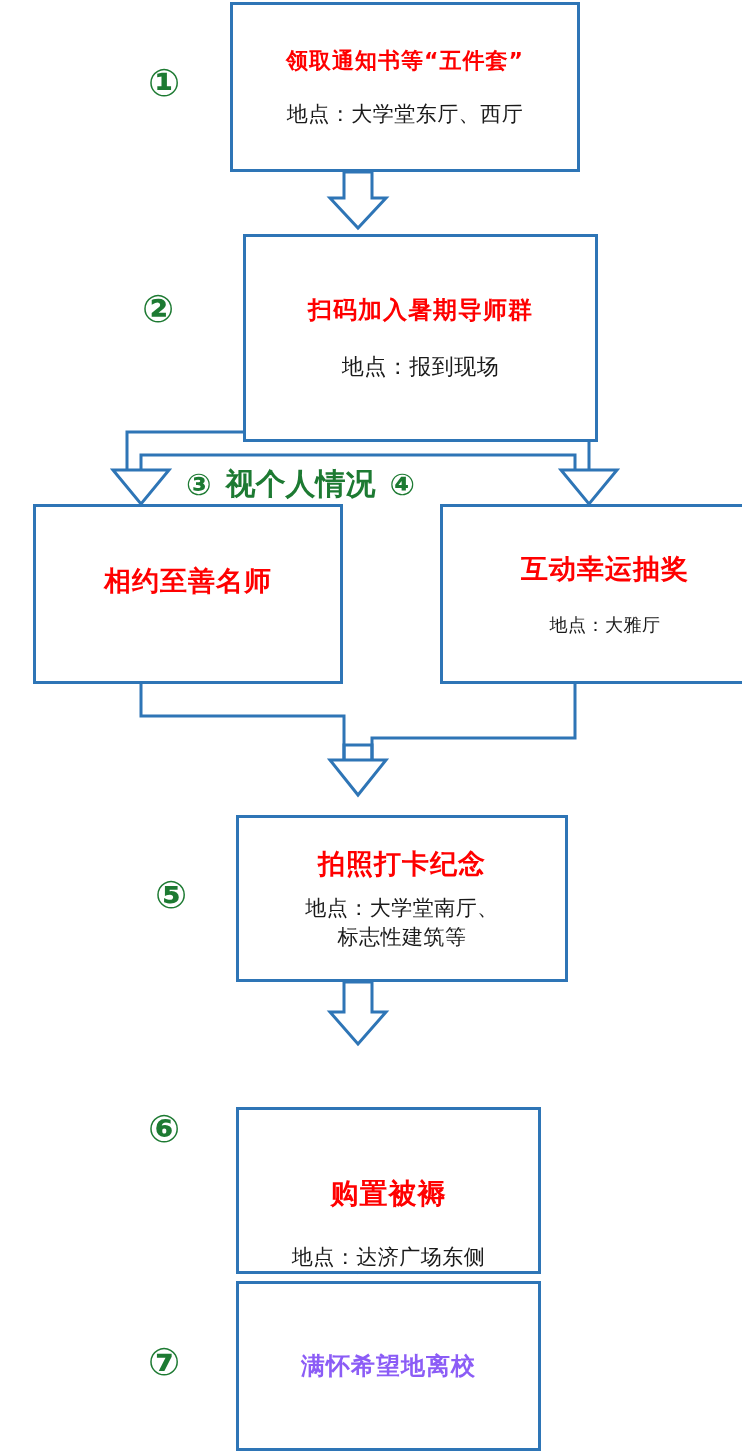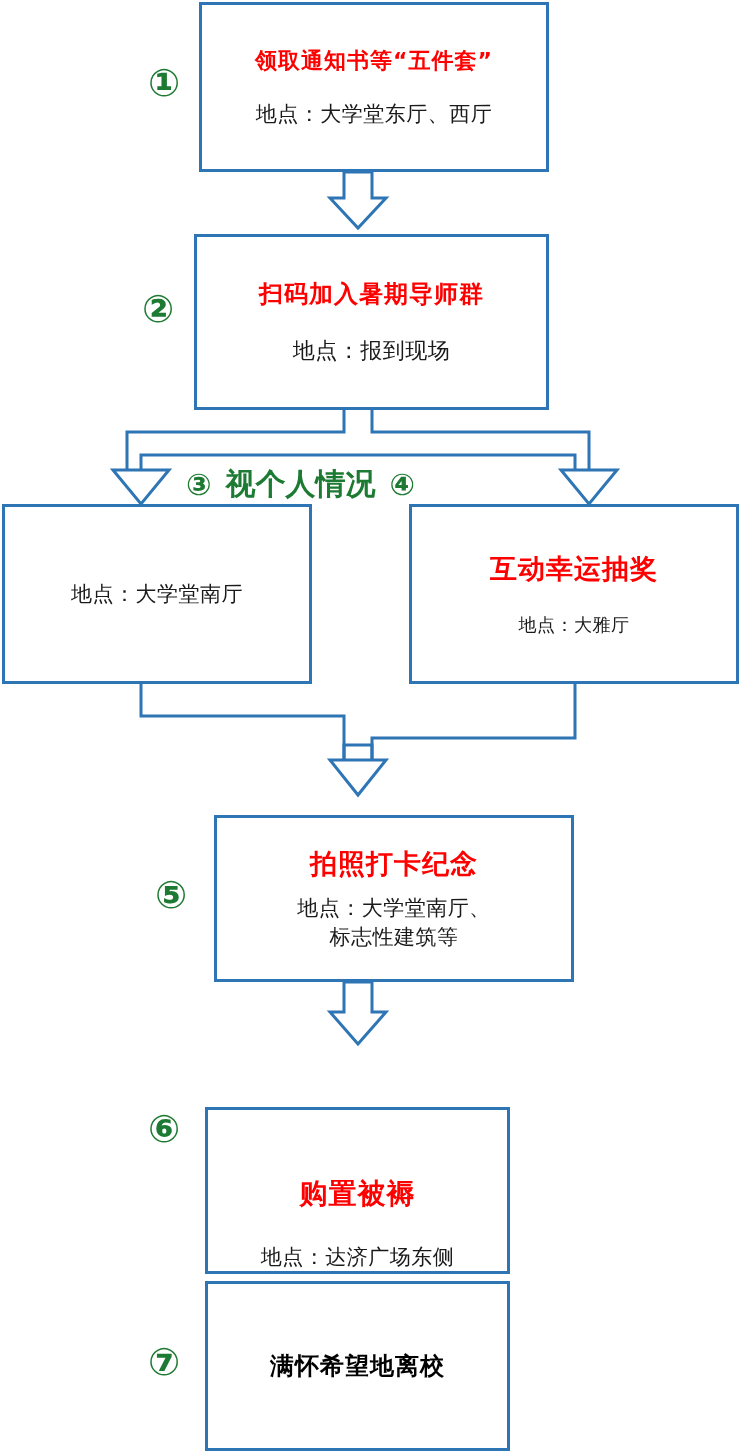--- a/index.html
+++ b/index.html
@@ -20,29 +20,30 @@
   .box {
     position: absolute;
     box-sizing: border-box;
     border: 3px solid #2e75b6;
     background: #ffffff;
     display: flex;
     flex-direction: column;
     align-items: center;
     justify-content: center;
     text-align: center;
+    margin-left: 31px;
   }
   .title-red {
     color: #ff0000;
     font-weight: bold;
     font-family: "DejaVu Sans", sans-serif;
     letter-spacing: 1px;
   }
   .title-green {
-    color: #000000;
+    color: #8b5cf6;
     font-weight: bold;
     font-family: Liberation Sans, sans-serif;
     letter-spacing: 1px;
   }
   .sub-black {
     color: #1a1a1a;
     font-family: "DejaVu Serif", serif;
     letter-spacing: 0.5px;
   }
   .marker {
@@ -107,42 +108,42 @@
       <path d="M344 1216 L344 1240 L330 1240 L358 1272 L386 1240 L372 1240 L372 1216 Z" fill="#ffffff" stroke="#2e75b6" stroke-width="3"></path>
     </g>
   </svg>
 
   <div class="box" style="left:199px; top:2px; width:350px; height:170px;">
     <div class="title-red" style="font-size:22px; margin-bottom:24px;">领取通知书等“五件套”</div>
     <div class="sub-black" style="font-size:21px;text-align:center;">地点：大学堂东厅、西厅</div>
   </div>
   <div class="marker" style="left:148px; top:64px; font-size:38px;">①</div>
 
-  <div class="box" style="left:194px; top:234px; width:355px; height:176px;">
+  <div class="box" style="left:212px; top:234px; width:355px; height:208px;">
     <div class="title-red" style="font-size:24px; margin-bottom:26px;">扫码加入暑期导师群</div>
     <div class="sub-black" style="font-size:22px;">地点：报到现场</div>
   </div>
   <div class="marker" style="left:142px; top:290px; font-size:38px;">②</div>
 
   <div class="branch-label" style="left:180px; top:462px; height:44px; font-size:30px;">
     <span>③</span>
     <span>视个人情况</span>
     <span>④</span>
   </div>
 
   <div class="box" style="left:2px; top:504px; width:310px; height:180px;">
-    <div class="sub-black" style="font-size:21px;">地点：大学堂南厅</div>
+    <div class="title-red" style="font-size:27px; margin-bottom:26px;">相约至善名师</div>
   </div>
 
   <div class="box" style="left:409px; top:504px; width:330px; height:180px;">
     <div class="title-red" style="font-size:27px; margin-bottom:26px;">互动幸运抽奖</div>
     <div class="sub-black" style="font-size:18px;">地点：大雅厅</div>
   </div>
 
-  <div class="box" style="left:214px; top:815px; width:360px; height:167px;">
+  <div class="box" style="left:205px; top:815px; width:332px; height:167px;">
     <div class="title-red" style="font-size:27px; margin-bottom:12px;">拍照打卡纪念</div>
     <div class="sub-black" style="font-size:21px; line-height:1.35;">地点：大学堂南厅、</div>
     <div class="sub-black" style="font-size:21px; line-height:1.35;">标志性建筑等</div>
   </div>
   <div class="marker" style="left:155px; top:876px; font-size:38px;">⑤</div>
 
   <div class="box" style="left:205px; top:1107px; width:305px; height:167px;justify-content:flex-end;">
     <div class="title-red" style="font-size:28px; margin-bottom:30px;">购置被褥</div>
     <div class="sub-black" style="font-size:21px;">地点：达济广场东侧</div>
   </div>

